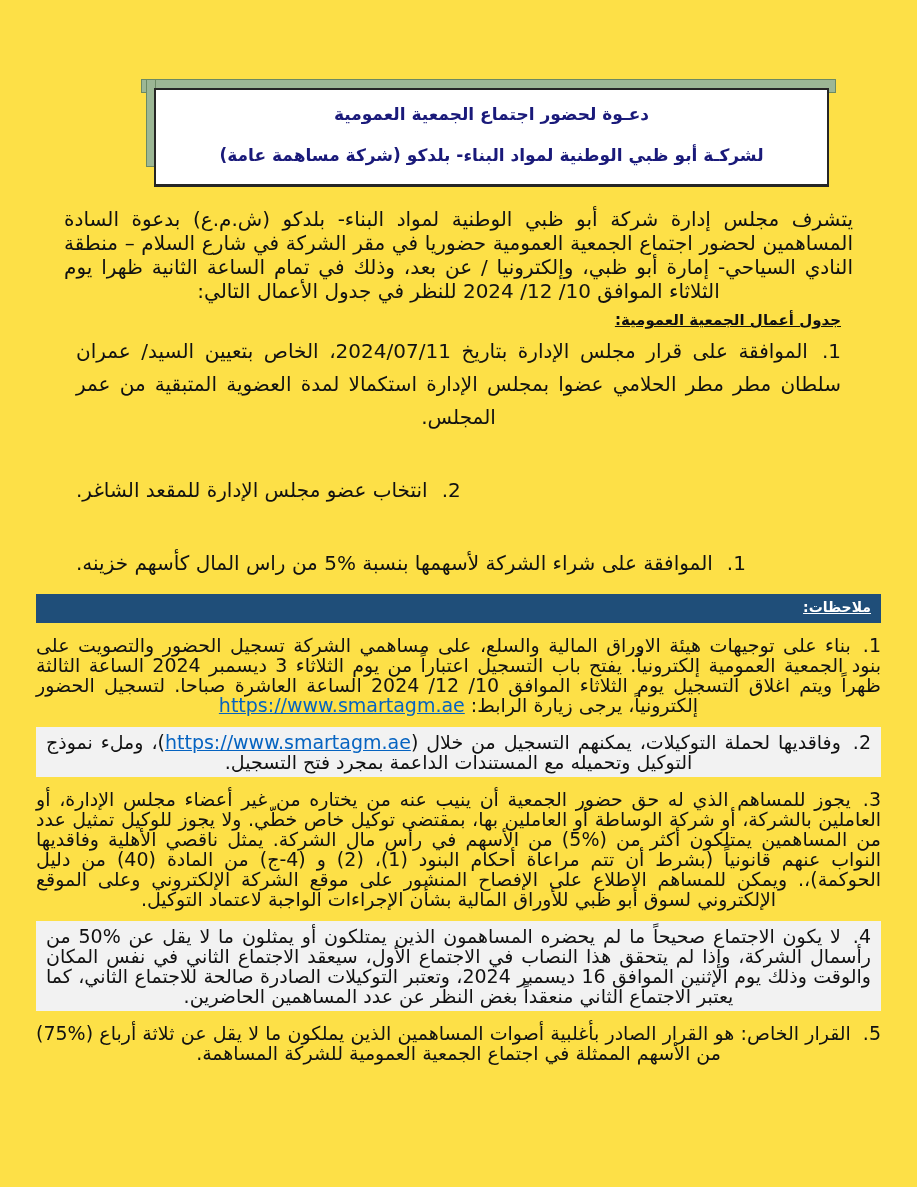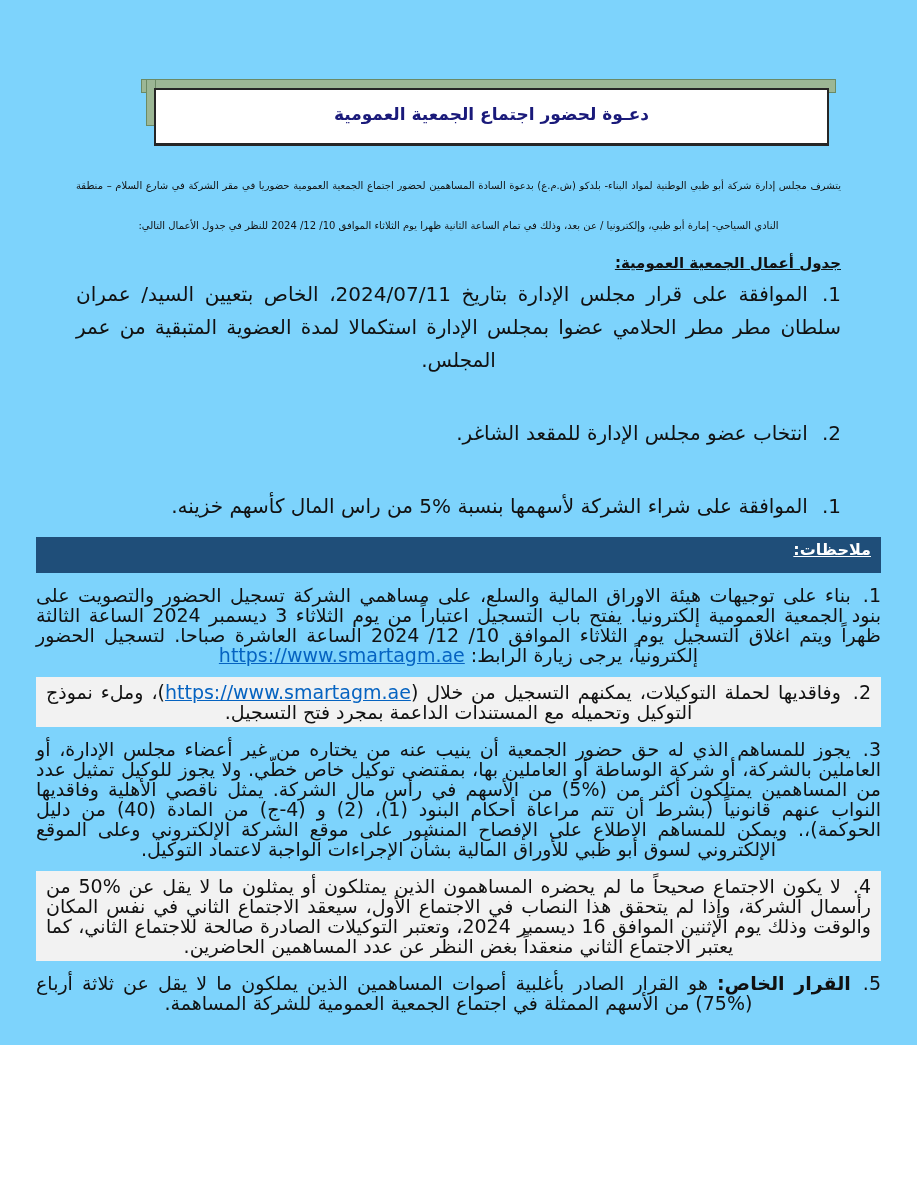--- a/index.html
+++ b/index.html
@@ -1,66 +1,67 @@
 <!DOCTYPE html>
 <html lang="ar" dir="rtl"><head>
 <meta charset="utf-8">
 <style>
   html,body{margin:0;padding:0;background:#ffffff;}
   .page{
-    width:917px;height:1045px;background:#7dd3fc;overflow:hidden;
+    width:917px;height:1187px;background:#fde047;overflow:hidden;
     direction:rtl;position:relative;color:#111;
     font-family:"DejaVu Sans","Liberation Sans",sans-serif;
   }
   .content{padding:0 36px;}
 
   
   .title-wrap{margin:88px 52px 0 118px;position:relative;}
   .shadow-top{position:absolute;top:-9px;left:-13px;right:-7px;height:12px;
     background:#9cb795;border:1px solid #6b8a64;}
   .shadow-left{position:absolute;top:-9px;left:-8px;width:8px;bottom:20px;
     background:#9cb795;border:1px solid #6b8a64;}
   .title-inner{position:relative;background:#fff;border:2px solid #262626;
     border-bottom-width:3px;text-align:center;padding:13px 8px 18px;}
   .title-line{color:#1a1a7a;font-weight:bold;font-size:17px;line-height:1.3;}
   .title-line + .title-line{margin-top:19px;}
 
   
-  .intro{margin:20px 40px 0;font-size:10px;line-height:40px;
+  .intro{margin:20px 28px 0;font-size:20px;line-height:24px;
     text-align:justify;text-align-last:center;}
   .sec-heading{margin:6px 40px 4px;font-size:15px;font-weight:bold;
     text-decoration:underline;line-height:22px;}
   .olist{margin:4px 40px 0;}
   .item{font-size:20px;line-height:33px;margin:2px 0;}
   .item.multi{text-align:justify;text-align-last:center;}
-  .item.single{text-align:right;margin-top:40px;}
+  .item.single{text-align:left;margin-top:40px;}
   .num{margin-left:14px;}
 
   
   .notes-bar{margin-top:14px;background:#1F4E79;color:#fff;font-weight:bold;
-    font-size:16px;padding:3px 10px 13px;line-height:20px;}
+    font-size:14px;padding:3px 10px 6px;line-height:20px;}
   .notes-bar .bar-label{text-decoration:underline;}
   .note{margin:12px 0;font-size:19px;line-height:20px;
     text-align:justify;text-align-last:center;}
   .note.shaded{background:#F2F2F2;padding:5px 10px;}
   .note .num{margin-left:12px;}
-  .bold{font-weight:bold;}
+  .bold{font-weight:normal;}
   a.link{color:#0563C1;text-decoration:underline;cursor:pointer;}
 </style>
 </head>
 <body>
 
 <div class="page">
   <div class="content">
 
     <div class="title-wrap">
       <div class="shadow-top"></div>
       <div class="shadow-left"></div>
       <div class="title-inner">
         <div class="title-line">دعـوة لحضور اجتماع الجمعية العمومية</div>
+        <div class="title-line">لشركـة أبو ظبي الوطنية لمواد البناء- بلدكو (شركة مساهمة عامة)</div>
       </div>
     </div>
 
     <p class="intro">يتشرف مجلس إدارة شركة أبو ظبي الوطنية لمواد البناء- بلدكو (ش.م.ع) بدعوة السادة المساهمين لحضور اجتماع الجمعية العمومية حضوريا في مقر الشركة في شارع السلام – منطقة النادي السياحي- إمارة أبو ظبي، وإلكترونيا / عن بعد، وذلك في تمام الساعة الثانية ظهرا يوم الثلاثاء الموافق 10/ 12/ 2024 للنظر في جدول الأعمال التالي:</p>
 
     <h3 class="sec-heading">جدول أعمال الجمعية العمومية:</h3>
     <div class="olist">
       <p class="item multi"><span class="num">1.</span><span>الموافقة على قرار مجلس الإدارة بتاريخ 2024/07/11، الخاص بتعيين السيد/ عمران سلطان مطر مطر الحلامي عضوا بمجلس الإدارة استكمالا لمدة العضوية المتبقية من عمر المجلس.</span></p>
       <p class="item single"><span class="num">2.</span><span>انتخاب عضو مجلس الإدارة للمقعد الشاغر.</span></p>
     </div>

